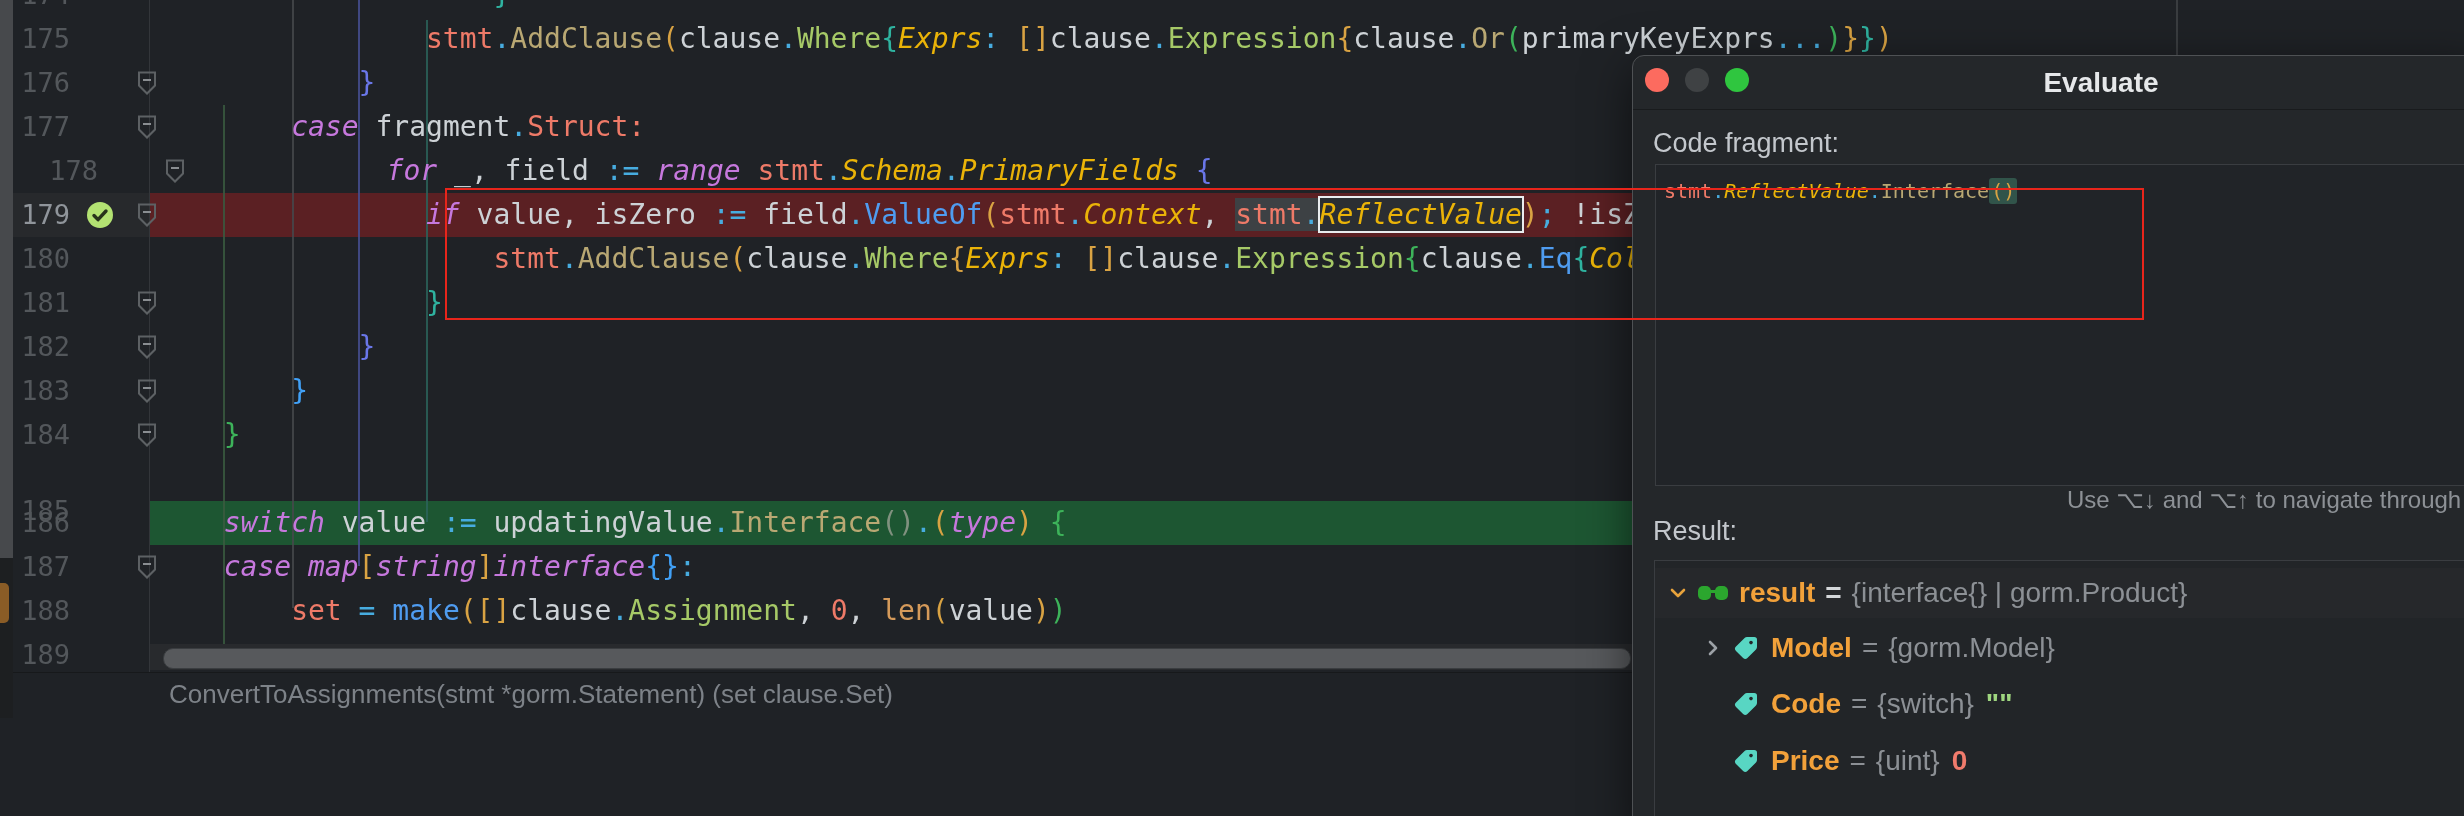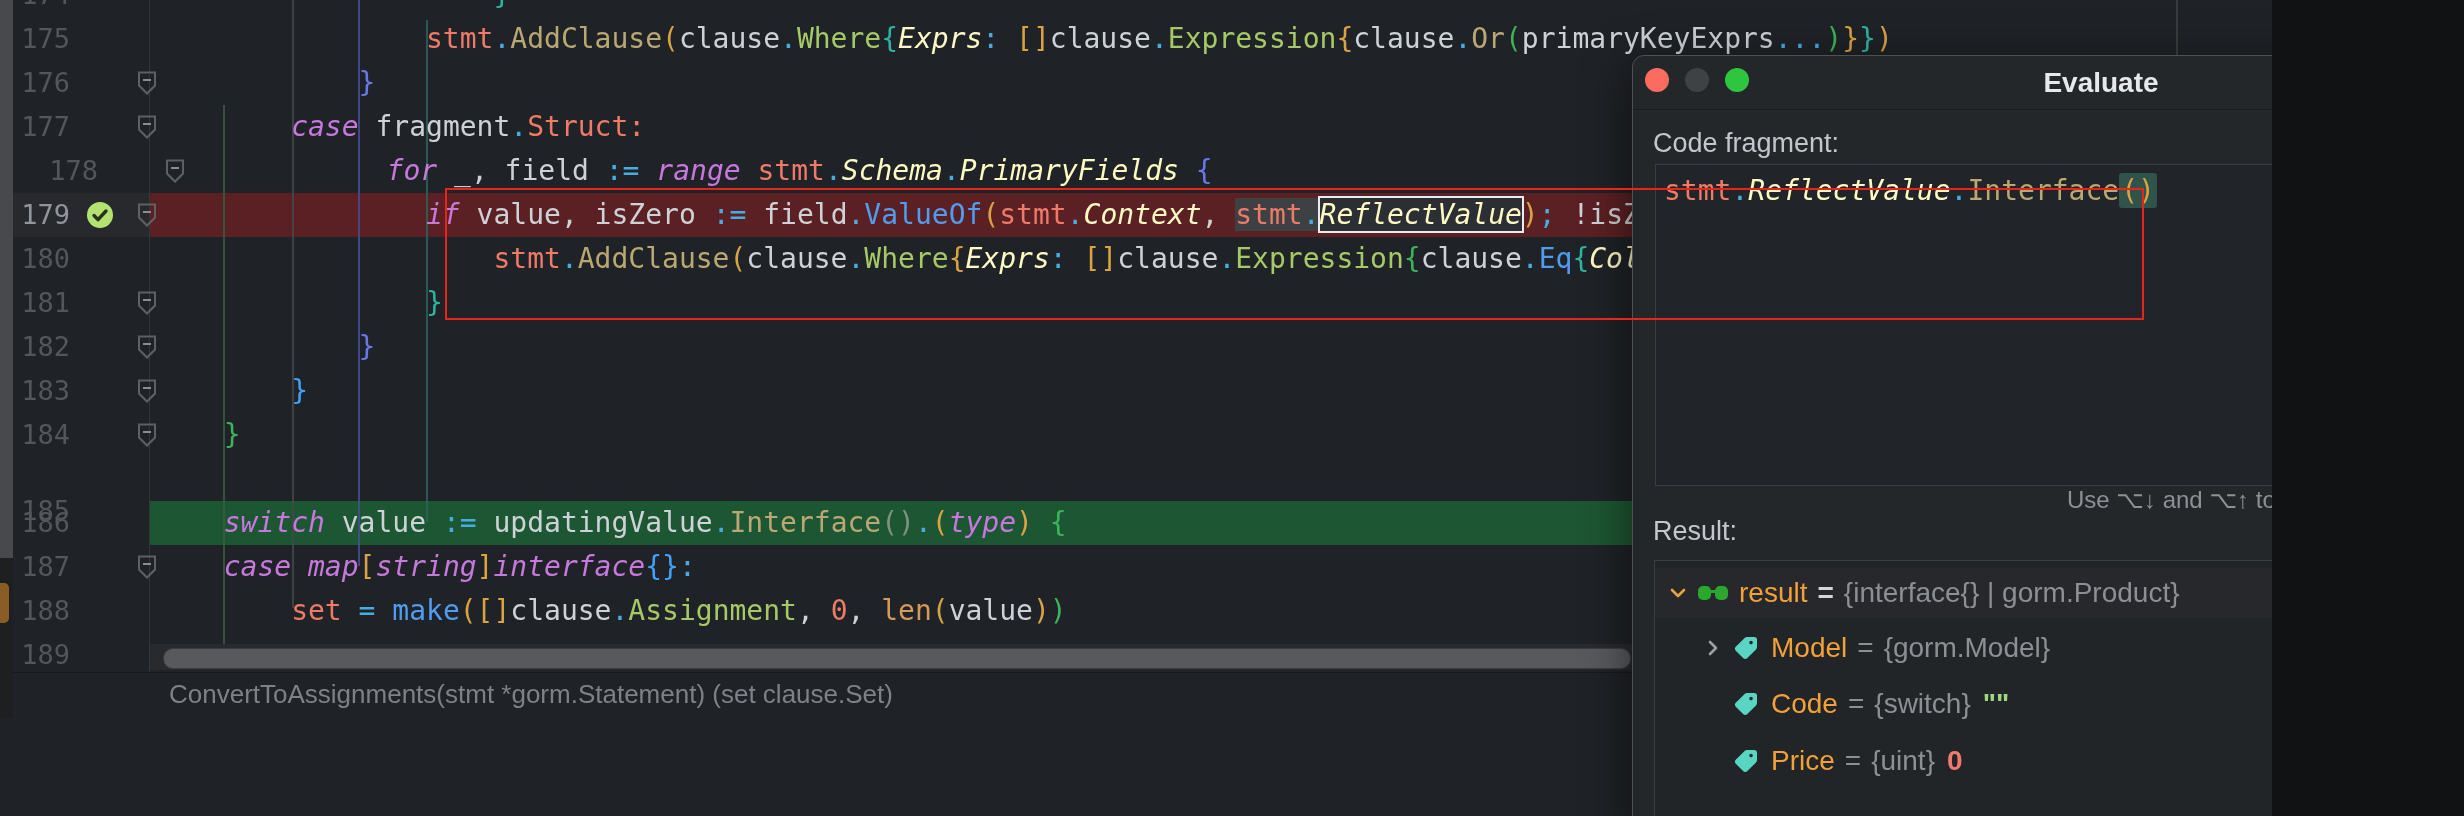--- a/index.html
+++ b/index.html
@@ -1,16 +1,16 @@
 <!DOCTYPE html>
 <html><head>
 <meta charset="utf-8">
 <style>
   html,body{margin:0;padding:0;background:#101214;}
-  .stage{position:relative;width:2272px;height:816px;background:#1f2226;overflow:hidden;
+  .stage{position:relative;width:2464px;height:816px;background:#1f2226;overflow:hidden;
          font-family:"Liberation Sans",sans-serif;}
   .mono{font-family:"DejaVu Sans Mono",monospace;}
 
   
   .layer{position:absolute;left:0;top:0;right:0;bottom:0;pointer-events:none;}
   .line-bg{position:absolute;left:149px;right:0;height:44px;z-index:1;}
   .bg-wine{background:#5b2023;}
   .bg-exec{background:#1d5632;}
   .gutter-hl{position:absolute;left:13px;width:136px;height:44px;background:#27292c;z-index:1;}
   .guide{position:absolute;width:2px;z-index:2;}
@@ -21,21 +21,21 @@
         font-size:27px;color:#53575b;}
   .lnum.cur{color:#90959b;}
   .bp-ic{position:absolute;left:86px;top:8px;width:28px;height:28px;}
   .fold-ic{position:absolute;left:137px;top:10px;width:20px;height:25px;}
   .code-text{position:absolute;left:190px;top:0;height:44px;line-height:44px;font-size:28px;
              white-space:pre;}
 
   
   .t-kw{color:#c678dd;font-style:italic}
   .t-id{color:#cdd2d6}
-  .t-iti{color:#fef9c3;font-style:italic}
+  .t-iti{color:#eab308;font-style:italic}
   .t-sal{color:#ee7a68}
   .t-tan{color:#b9a873}
   .t-typ{color:#a6c967}
   .t-fnb{color:#4f9cf0}
   .t-orn{color:#d59a5a}
   .t-op{color:#47acdf}
   .t-gold{color:#d9a343}
   .t-teal{color:#2fb3a0}
   .t-ind{color:#6a77e8}
   .t-blu{color:#41a1f7}
@@ -70,30 +70,30 @@
   .dlg-title{position:relative;height:53px;border-bottom:1px solid #191b1d;}
   .light{position:absolute;top:12px;width:24px;height:24px;border-radius:50%;pointer-events:auto;}
   .light.red{left:12px;background:#fc6b5f;}
   .light.gray{left:52px;background:#3f4244;}
   .light.green{left:92px;background:#2fc63f;}
   .dlg-title-text{position:absolute;left:468px;top:11px;transform:translateX(-50%);font-size:28px;
                   font-weight:bold;color:#e6e8ea;white-space:nowrap;}
   .dlg-label{position:absolute;left:20px;font-size:27px;color:#c3c7cc;}
   .frag-box{position:absolute;left:22px;top:108px;width:829px;height:320px;background:#212428;
             border:1px solid #3a3d41;}
-  .frag-line{position:absolute;left:8px;top:4px;height:44px;line-height:44px;font-size:28px;white-space:pre;}
+  .frag-line{position:absolute;left:8px;top:4px;height:44px;line-height:44px;font-size:20px;white-space:pre;}
   .hint{position:absolute;left:434px;top:430px;width:430px;font-size:24px;color:#8d9196;white-space:nowrap;}
   .result-panel{position:absolute;left:21px;top:504px;width:830px;height:277px;background:#222528;
                 border:1px solid #3a3d41;}
   .res-row{position:absolute;left:0;right:0;height:50px;display:flex;align-items:center;font-size:28px;pointer-events:auto;}
   .res-row.first{background:#26282b;}
   .chev{width:18px;height:18px;flex:0 0 auto;}
   .ic-watch{width:32px;height:20px;flex:0 0 auto;}
   .ic-tag{width:29px;height:29px;flex:0 0 auto;}
-  .res-name{color:#f2a13a;font-weight:400;margin-left:10px;white-space:pre;}
+  .res-name{color:#f2a13a;font-weight:700;margin-left:10px;white-space:pre;}
   .res-eq{color:#8c9095;margin:0 10px;}
   .res-eq.strong{color:#d4d7da;font-weight:600;}
   .res-val{color:#8c9095;white-space:pre;}
   .res-extra{margin-left:12px;font-weight:600;}
   .res-extra.str{color:#9fd67f;}
   .res-extra.num{color:#f07b6c;}
 
   .red-annotation{position:absolute;left:445px;top:188px;width:1695px;height:128px;
                   border:2px solid #e8251b;z-index:60;pointer-events:none;}
 </style>

